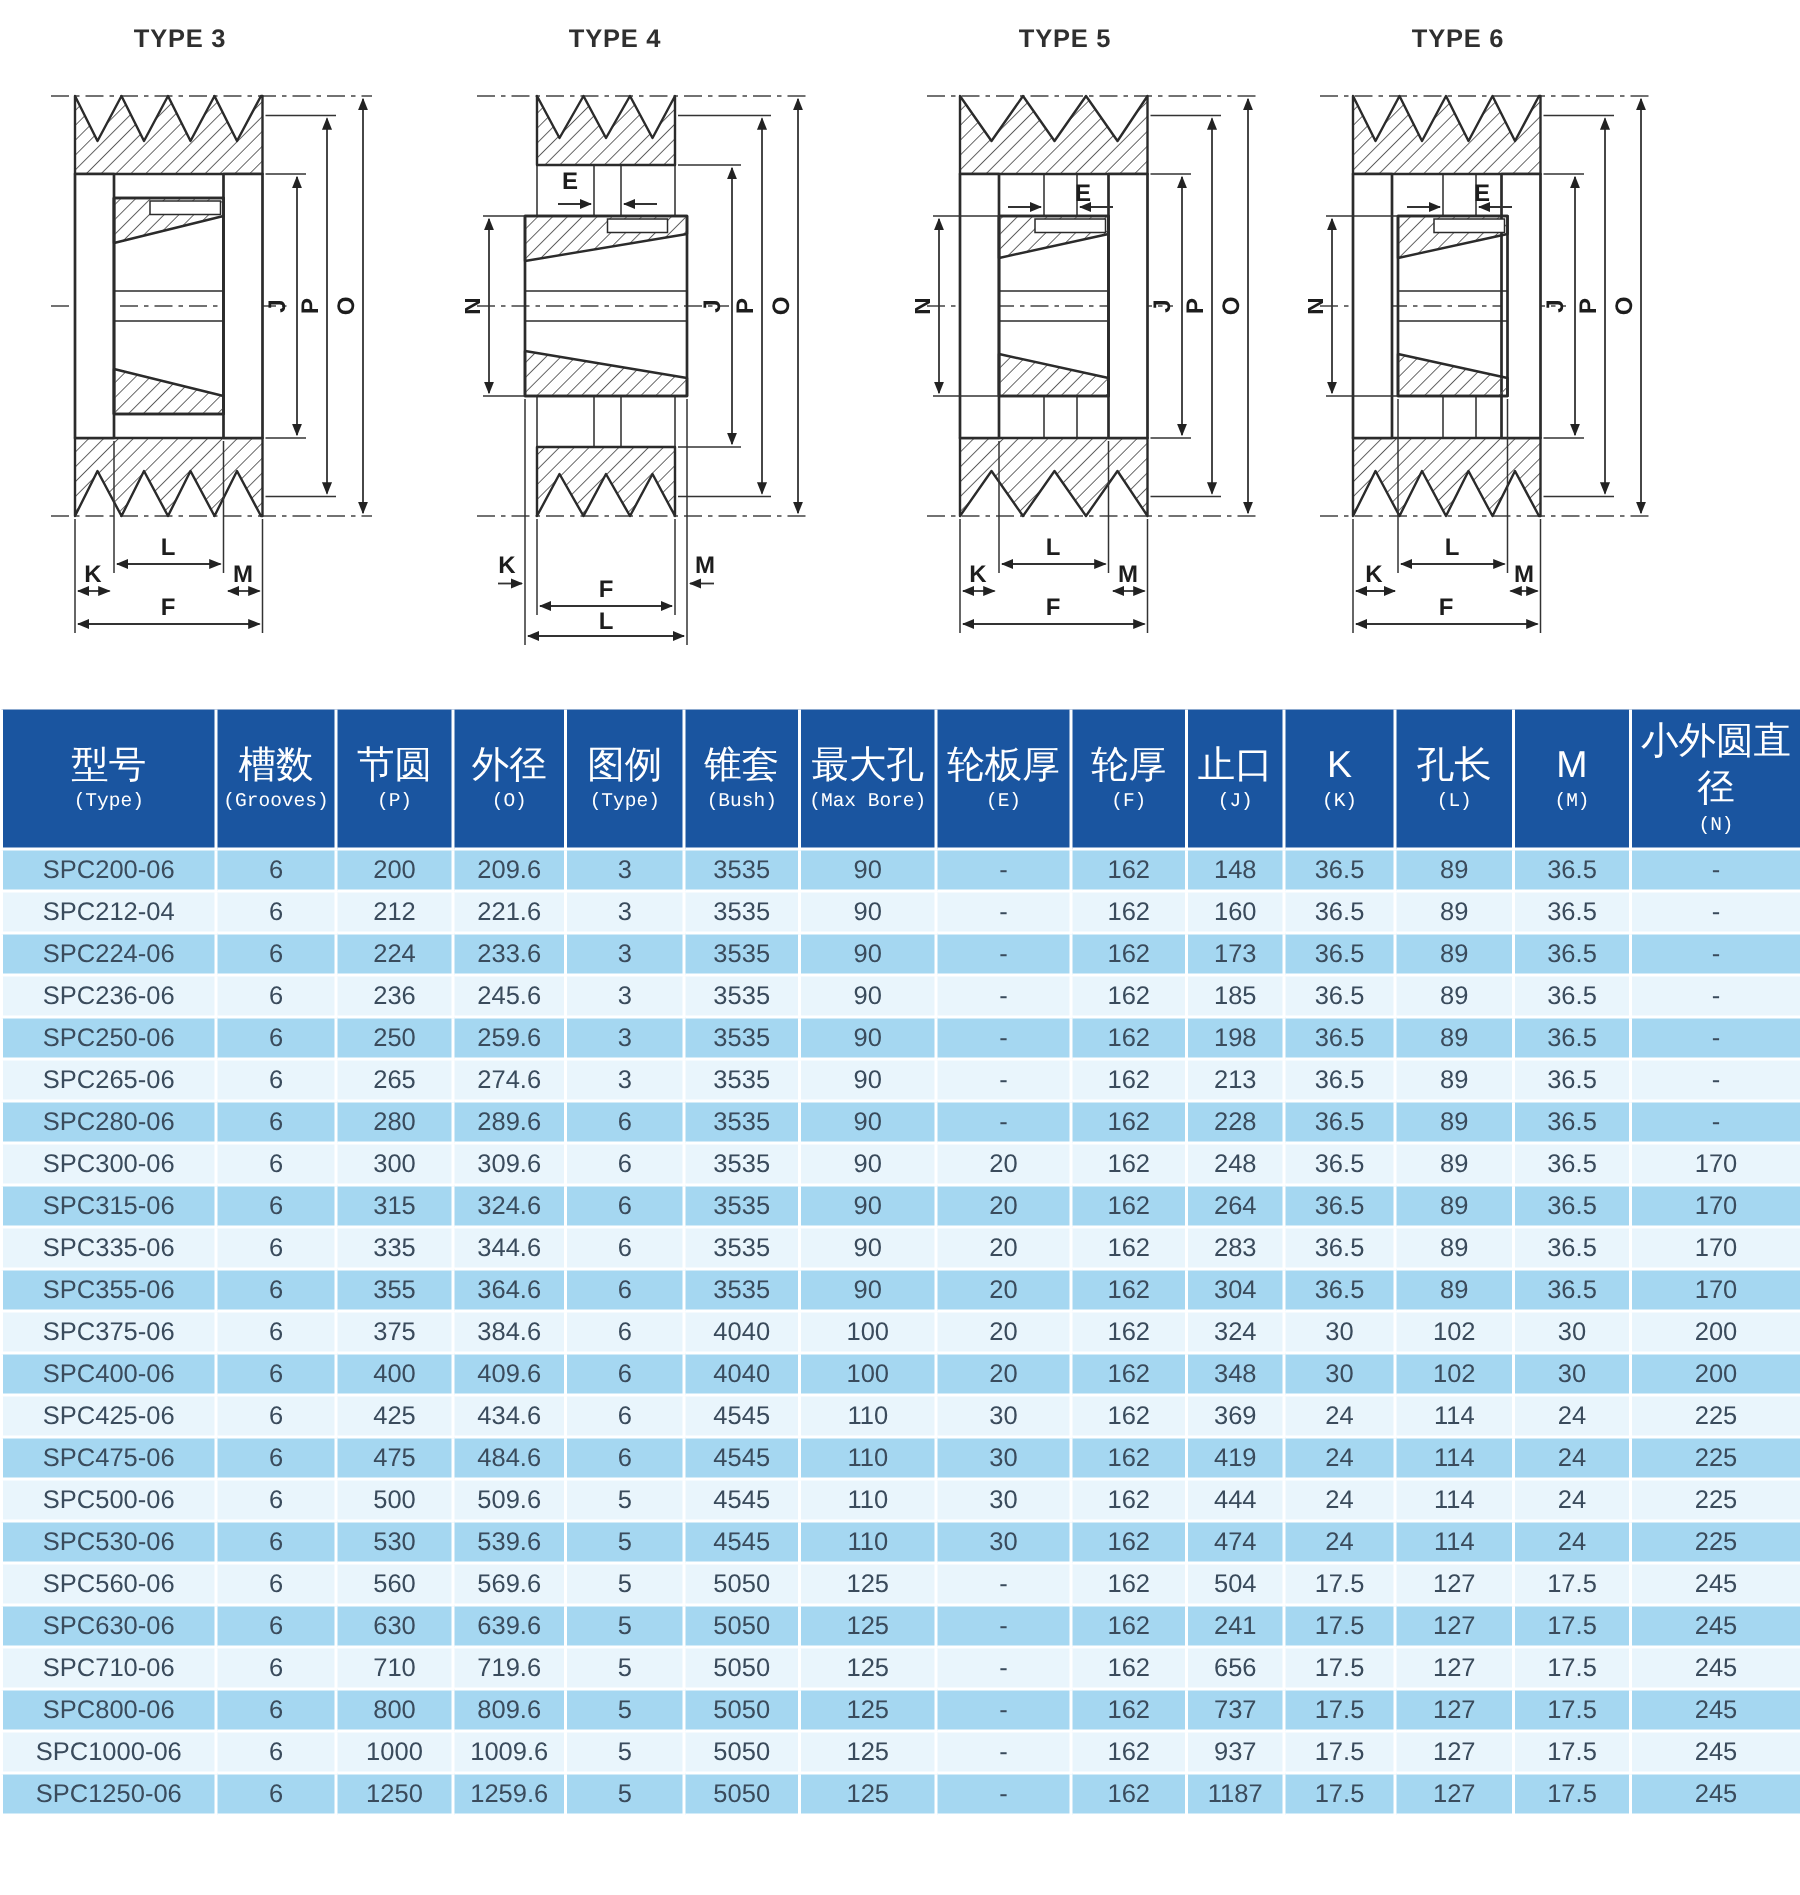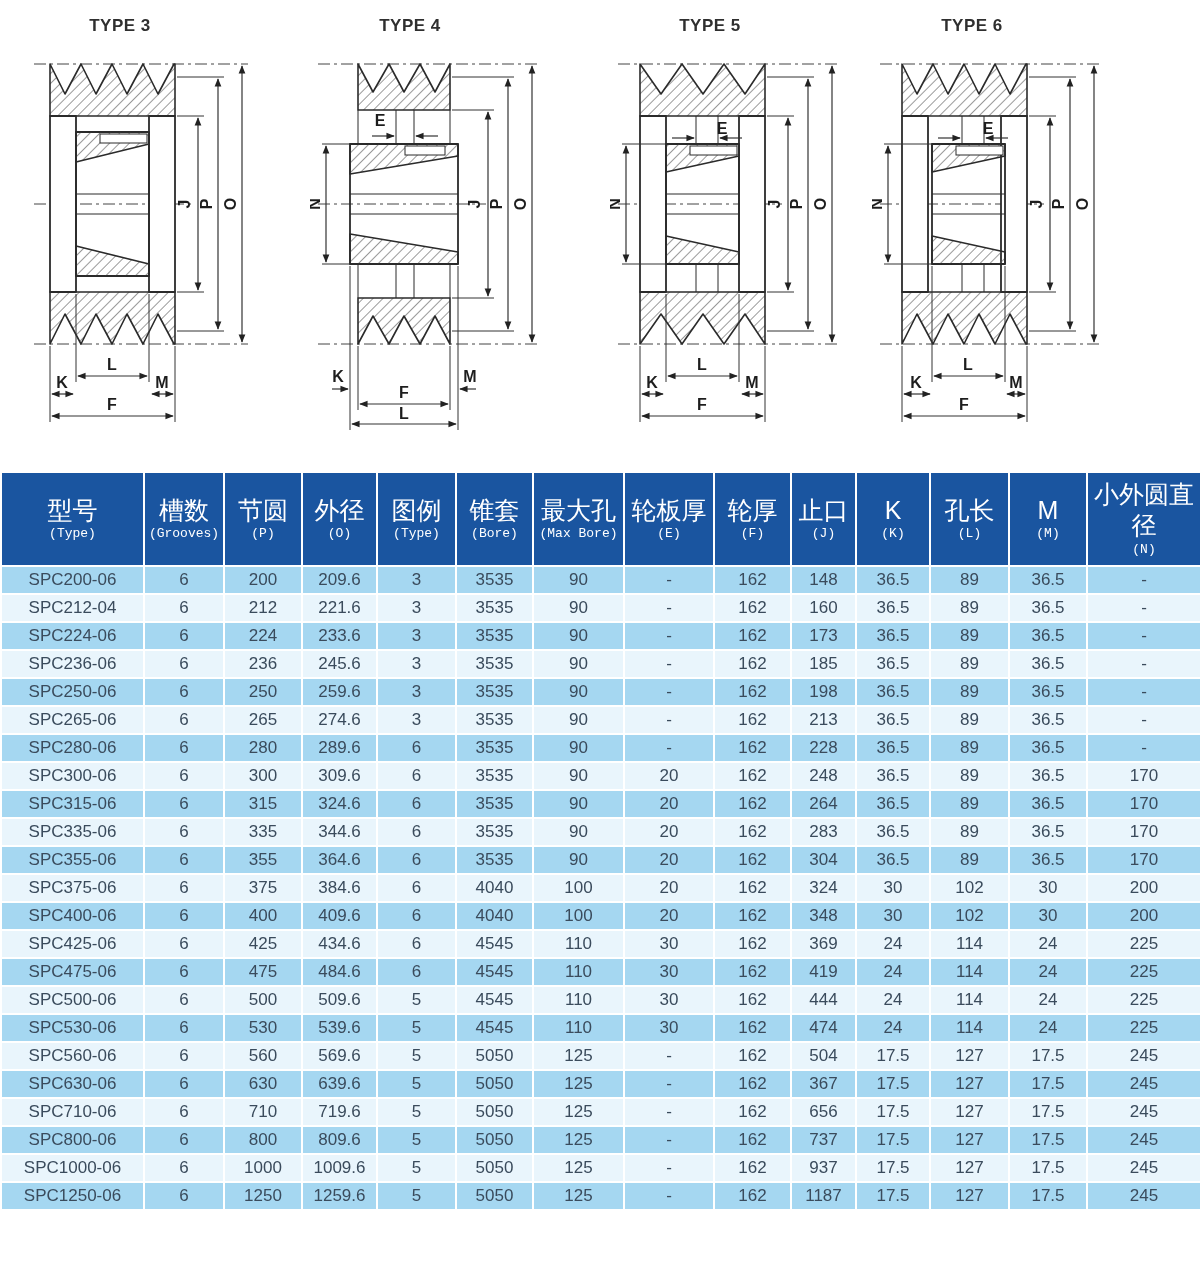--- a/index.html
+++ b/index.html
@@ -302,21 +302,21 @@
           <th>
             <div class="cn">外径</div>
             <div class="en">(O)</div>
           </th>
           <th>
             <div class="cn">图例</div>
             <div class="en">(Type)</div>
           </th>
           <th>
             <div class="cn">锥套</div>
-            <div class="en">(Bore)</div>
+            <div class="en">(Bush)</div>
           </th>
           <th>
             <div class="cn">最大孔</div>
             <div class="en">(Max Bore)</div>
           </th>
           <th>
             <div class="cn">轮板厚</div>
             <div class="en">(E)</div>
           </th>
           <th>
@@ -637,21 +637,21 @@
         <tr>
           <td>SPC630-06</td>
           <td>6</td>
           <td>630</td>
           <td>639.6</td>
           <td>5</td>
           <td>5050</td>
           <td>125</td>
           <td>-</td>
           <td>162</td>
-          <td>367</td>
+          <td>241</td>
           <td>17.5</td>
           <td>127</td>
           <td>17.5</td>
           <td>245</td>
         </tr>
         <tr>
           <td>SPC710-06</td>
           <td>6</td>
           <td>710</td>
           <td>719.6</td>

